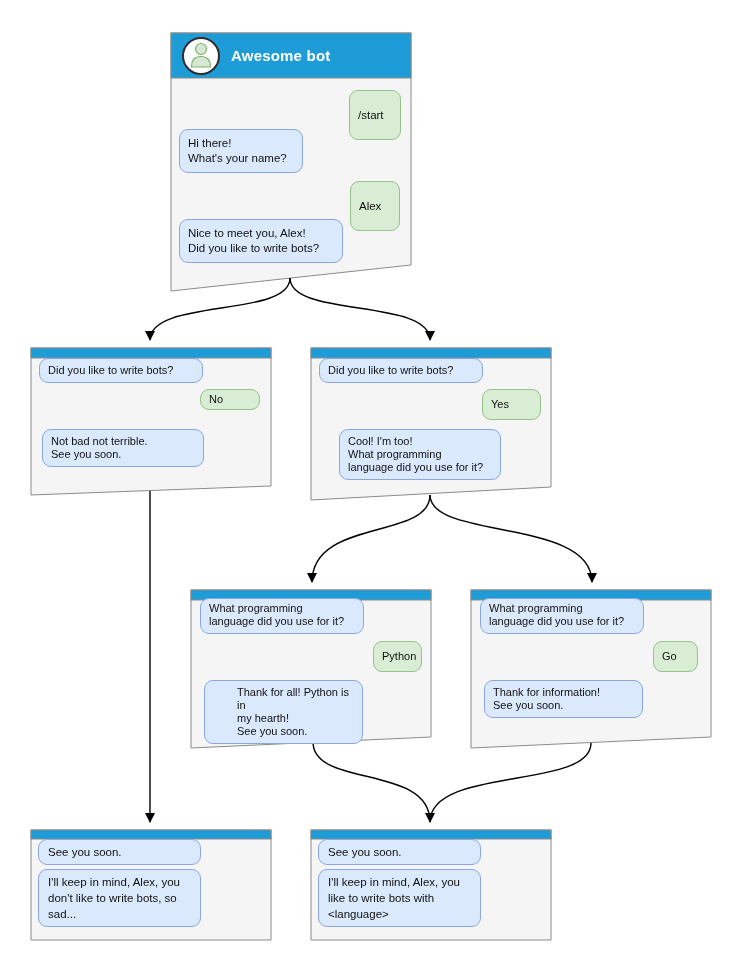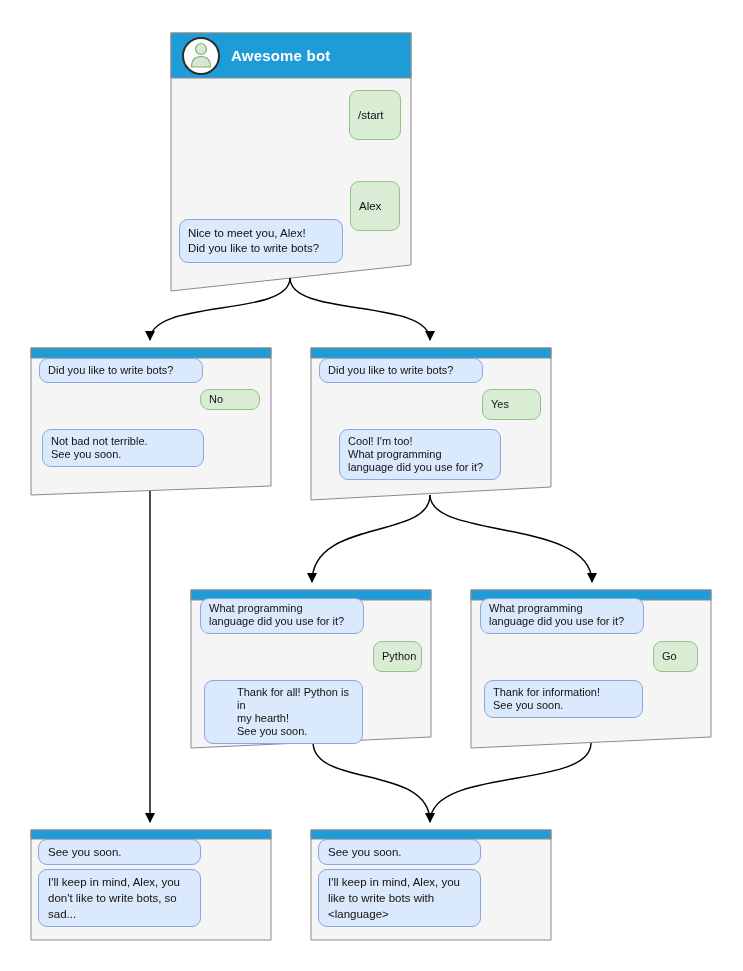--- a/index.html
+++ b/index.html
@@ -91,20 +91,22 @@
         <path d="M191.5,67 c0,-7.5 4.2,-10.5 9.5,-10.5 c5.3,0 9.5,3 9.5,10.5 z" fill="#d5e8d4" stroke="#82b366" stroke-width="1.2"></path>
       </g>
     </g>
   </svg>
 
   <div class="overlay">
 
     <div class="win-title">Awesome bot</div>
 
     <div class="bubble user f-main" style="left:349px;top:90px;width:52px;height:30px;">/start</div>
+    <div class="bubble bot f-main" style="left:179px;top:129px;width:124px;">Hi there!
+What's your name?</div>
     <div class="bubble user f-main" style="left:350px;top:181px;width:50px;height:30px;">Alex</div>
     <div class="bubble bot f-main" style="left:179px;top:219px;width:164px;">Nice to meet you, Alex!
 Did you like to write bots?</div>
 
     <div class="bubble bot f-sub" style="left:39px;top:358px;width:164px;">Did you like to write bots?</div>
     <div class="bubble user f-sub" style="left:200px;top:389px;width:60px;height:21px;">No</div>
     <div class="bubble bot f-sub" style="left:42px;top:429px;width:162px;">Not bad not terrible.
 See you soon.</div>
 
     <div class="bubble bot f-sub" style="left:319px;top:358px;width:164px;">Did you like to write bots?</div>

